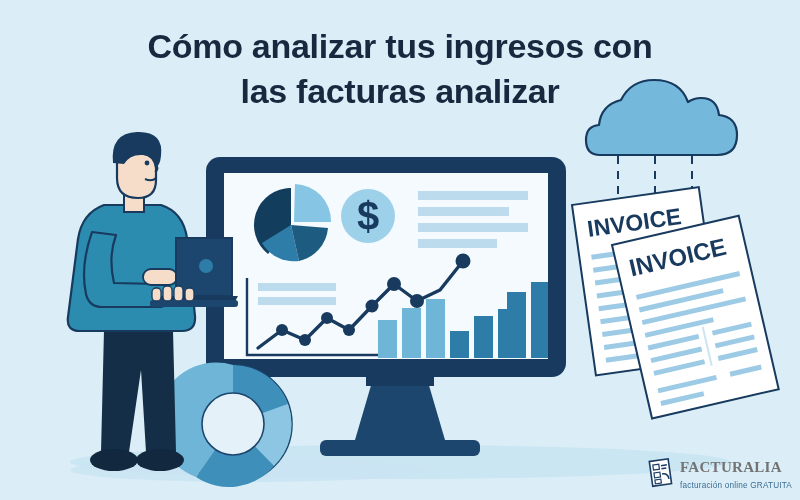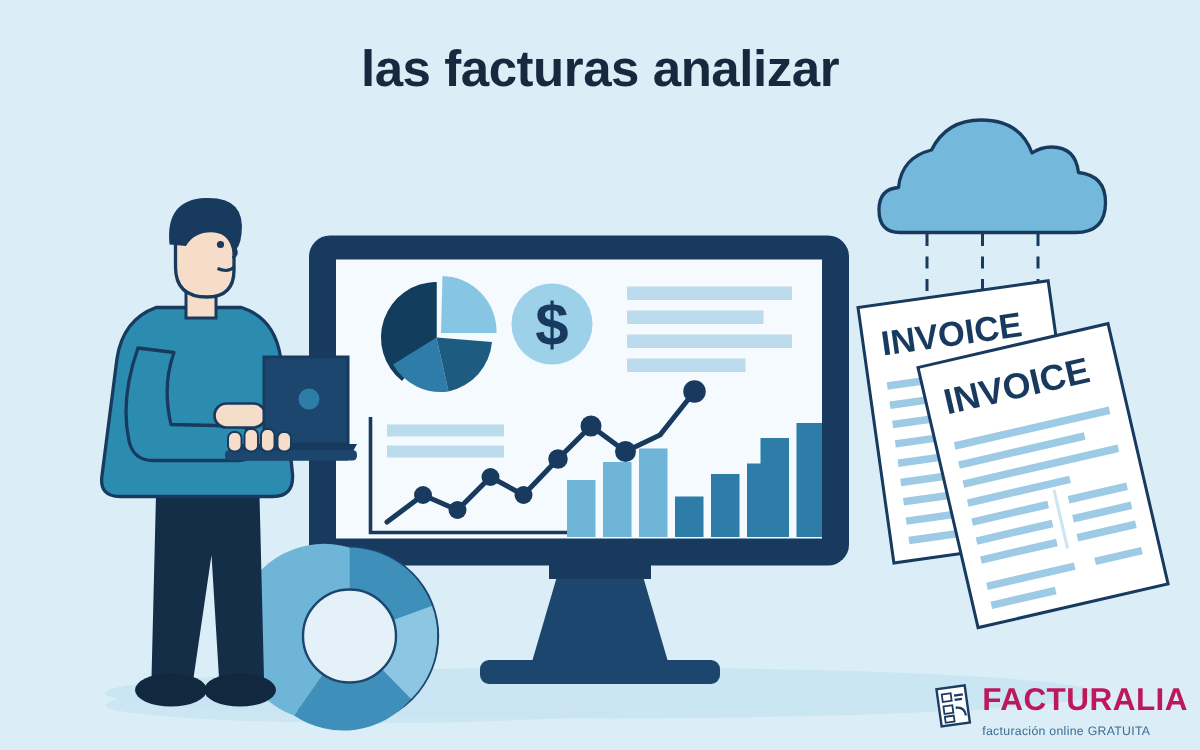--- a/index.html
+++ b/index.html
@@ -21,21 +21,21 @@
     letter-spacing:-0.3px;line-height:1.33;
     font-family:"Liberation Sans","DejaVu Sans",sans-serif;
   }
 
   .logo{
     position:absolute;right:8px;bottom:8px;z-index:40;
     display:flex;align-items:center;gap:6px;
   }
   .logo-text{display:flex;flex-direction:column;line-height:1;}
   .logo-name{
-    font-size:21px;font-weight:bold;color:#be185d;letter-spacing:0.3px;
+    font-size:15px;font-weight:bold;color:#737373;letter-spacing:0.3px;font-family:Liberation Serif, serif;
   }
   .logo-tag{
     font-size:8.2px;color:#3c6c93;letter-spacing:0.2px;margin-top:7px;
   }
 </style>
 </head>
 <body>
 
 <div id="stage">
 <svg viewBox="0 0 800 500" xmlns="http://www.w3.org/2000/svg">
@@ -212,20 +212,21 @@
         <rect x="174" y="286" width="9" height="15" rx="4"></rect>
         <rect x="185" y="288" width="9" height="13" rx="4"></rect>
       </g>
     </g>
   </g>
 
 </svg>
 </div>
 
 <div class="title-wrap">
+  <div class="title-line">Cómo analizar tus ingresos con</div>
   <div class="title-line">las facturas analizar</div>
 </div>
 
 <div class="logo">
   <span>
     <svg width="26" height="30" viewBox="0 0 26 30">
       <g transform="rotate(-8 13 15)">
         <rect x="3" y="2" width="19" height="25" fill="#ffffff" stroke="#1c3d63" stroke-width="1.6"></rect>
         <rect x="6" y="6" width="6" height="5" fill="none" stroke="#1c3d63" stroke-width="1.2"></rect>
         <rect x="14" y="7" width="6" height="1.5" fill="#1c3d63"></rect>

